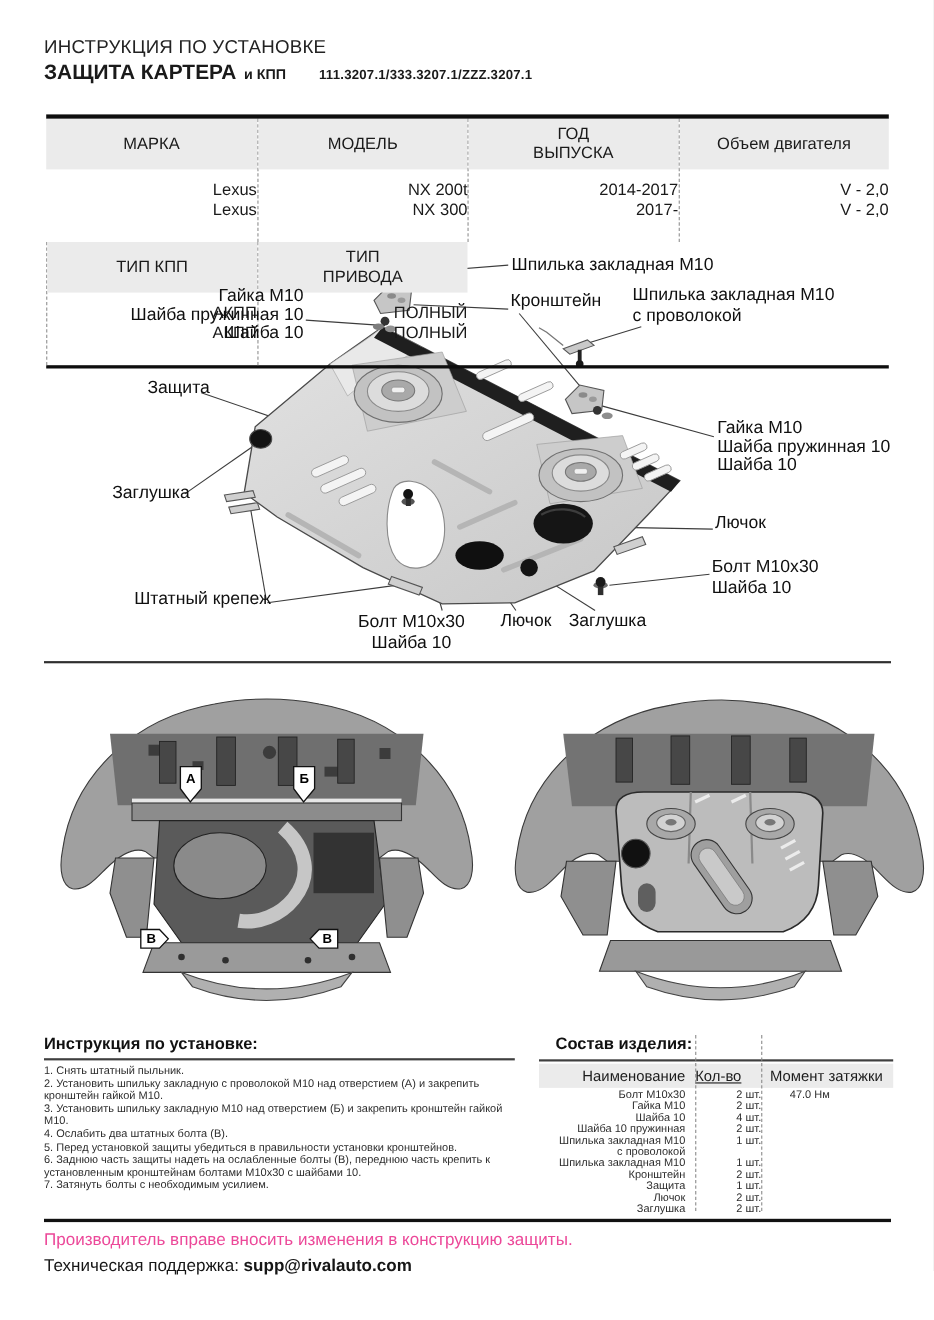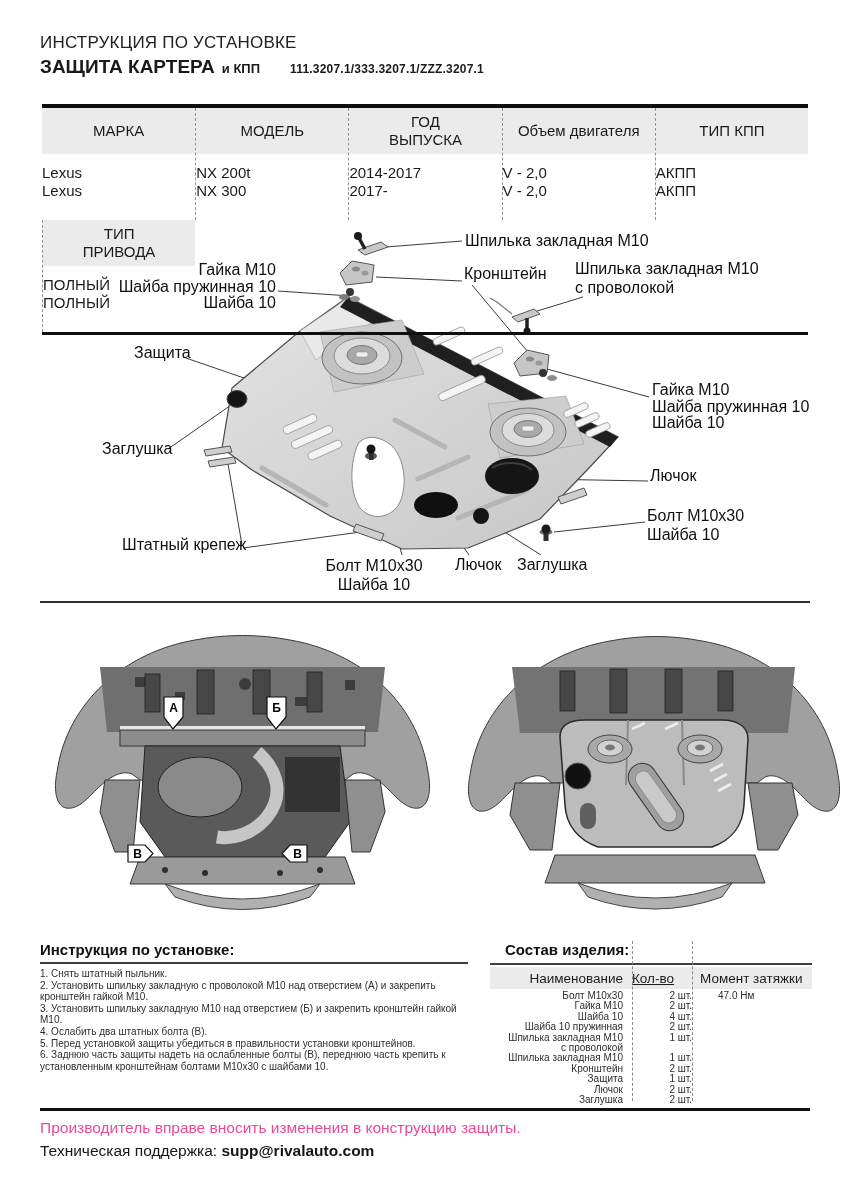--- a/index.html
+++ b/index.html
@@ -11,26 +11,26 @@
   .abs{position:absolute;}
   
   .title-block{left:40px; top:33px;}
   .t1{font-size:17px; letter-spacing:.2px; color:#222;}
   .t2{display:flex; align-items:baseline; margin-top:3px;}
   .t2 .prod{font-size:19px; font-weight:bold;}
   .t2 .suffix{font-size:13px; font-weight:bold; margin-left:7px;}
   .t2 .pnums{font-size:12px; font-weight:bold; margin-left:30px; letter-spacing:.2px;}
   
   .fitment{left:42px; top:104px; width:766px; border-top:4px solid #0e0e0e;
-           border-bottom:3px solid #0e0e0e; display:grid; grid-template-columns:repeat(5,1fr);}
+           border-bottom:3px solid #0e0e0e; display:grid; grid-template-columns:repeat(4,1fr);}
   .fcol{border-left:1px dashed #8f8f8f;}
   .fcol:first-child{border-left:none;}
   .fhead{height:46px; background:#ebebeb; display:flex; align-items:center; justify-content:center;
          font-size:15px; text-align:center; white-space:pre-line; line-height:18px;}
-  .fbody{height:56px; padding-top:10px; text-align:left; font-size:15px; line-height:18px;}
+  .fbody{height:56px; padding-top:10px; text-align:right; font-size:15px; line-height:18px;}
   
   .dl{position:absolute; font-size:16px; line-height:16.5px; color:#101010; white-space:nowrap;}
   .dl.two{line-height:18.5px;}
   .dl.three{line-height:16.5px;}
   .sep{background:#2f2f2f;}
   
   .h2{position:absolute; font-size:15px; font-weight:bold; color:#111;}
   .rule{position:absolute; background:#3f3f3f; height:2px;}
   .steps{left:40px; top:968px; width:428px; font-size:10px; line-height:11.6px; color:#2d2d2d;}
   .steps p{margin:0 0 0 0; padding:0;}
@@ -375,20 +375,21 @@
 
   <div class="h2" style="left:40px;top:941px">Инструкция по установке:</div>
   <div class="rule" style="left:40px;top:962px;width:428px"></div>
   <div class="abs steps">
     <p>1. Снять штатный пыльник.</p>
     <p>2. Установить шпильку закладную с проволокой М10  над отверстием (А) и закрепить кронштейн гайкой М10.</p>
     <p>3. Установить шпильку закладную М10  над отверстием (Б) и закрепить кронштейн гайкой М10.</p>
     <p>4. Ослабить два штатных болта (В).</p>
     <p>5. Перед установкой защиты убедиться в правильности установки кронштейнов.</p>
     <p>6. Заднюю часть защиты надеть на ослабленные болты (В), переднюю часть крепить к установленным кронштейнам болтами М10х30 с шайбами 10.</p>
+    <p>7. Затянуть болты с необходимым усилием.</p>
   </div>
 
   <div class="h2" style="left:505px;top:941px">Состав изделия:</div>
   <div class="rule" style="left:490px;top:963px;width:322px"></div>
   <div class="abs ptable-head">
     <div class="ph-name">Наименование</div>
     <div class="ph-qty">Кол-во</div>
     <div class="ph-torque">Момент затяжки</div>
   </div>
   <div class="abs prows">

